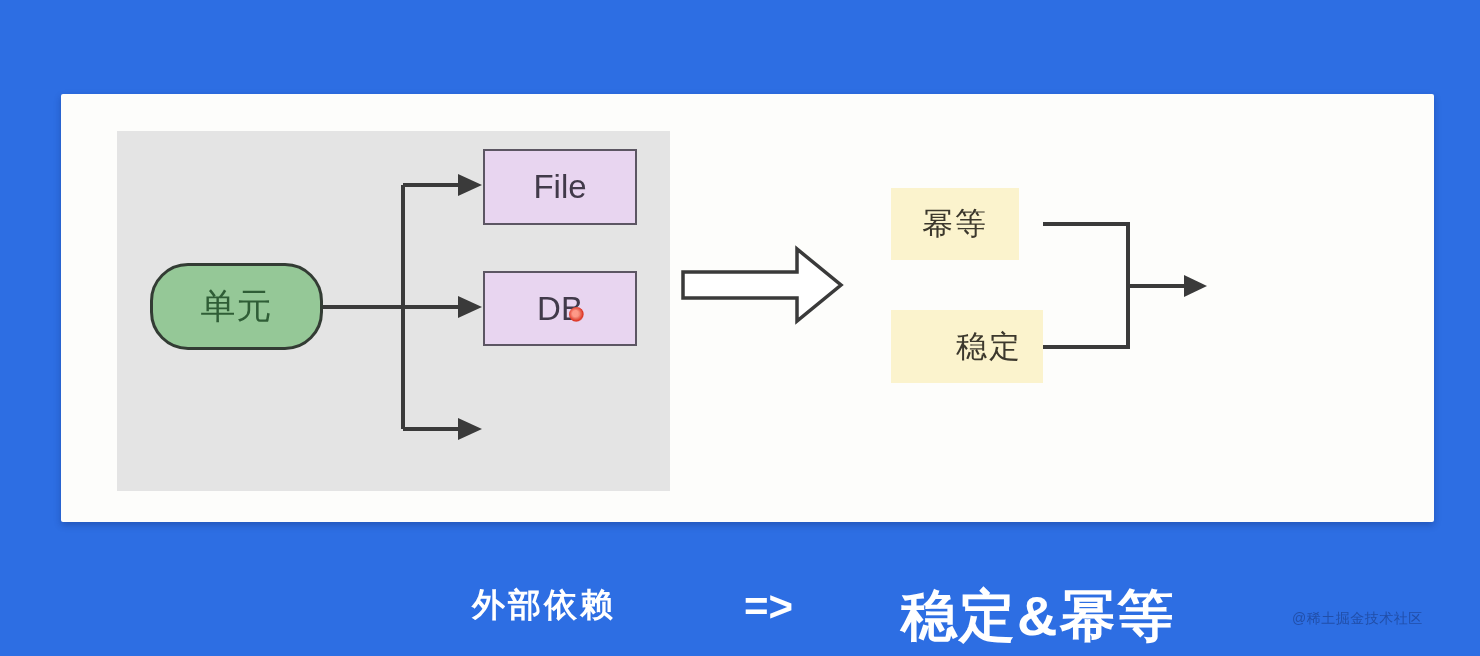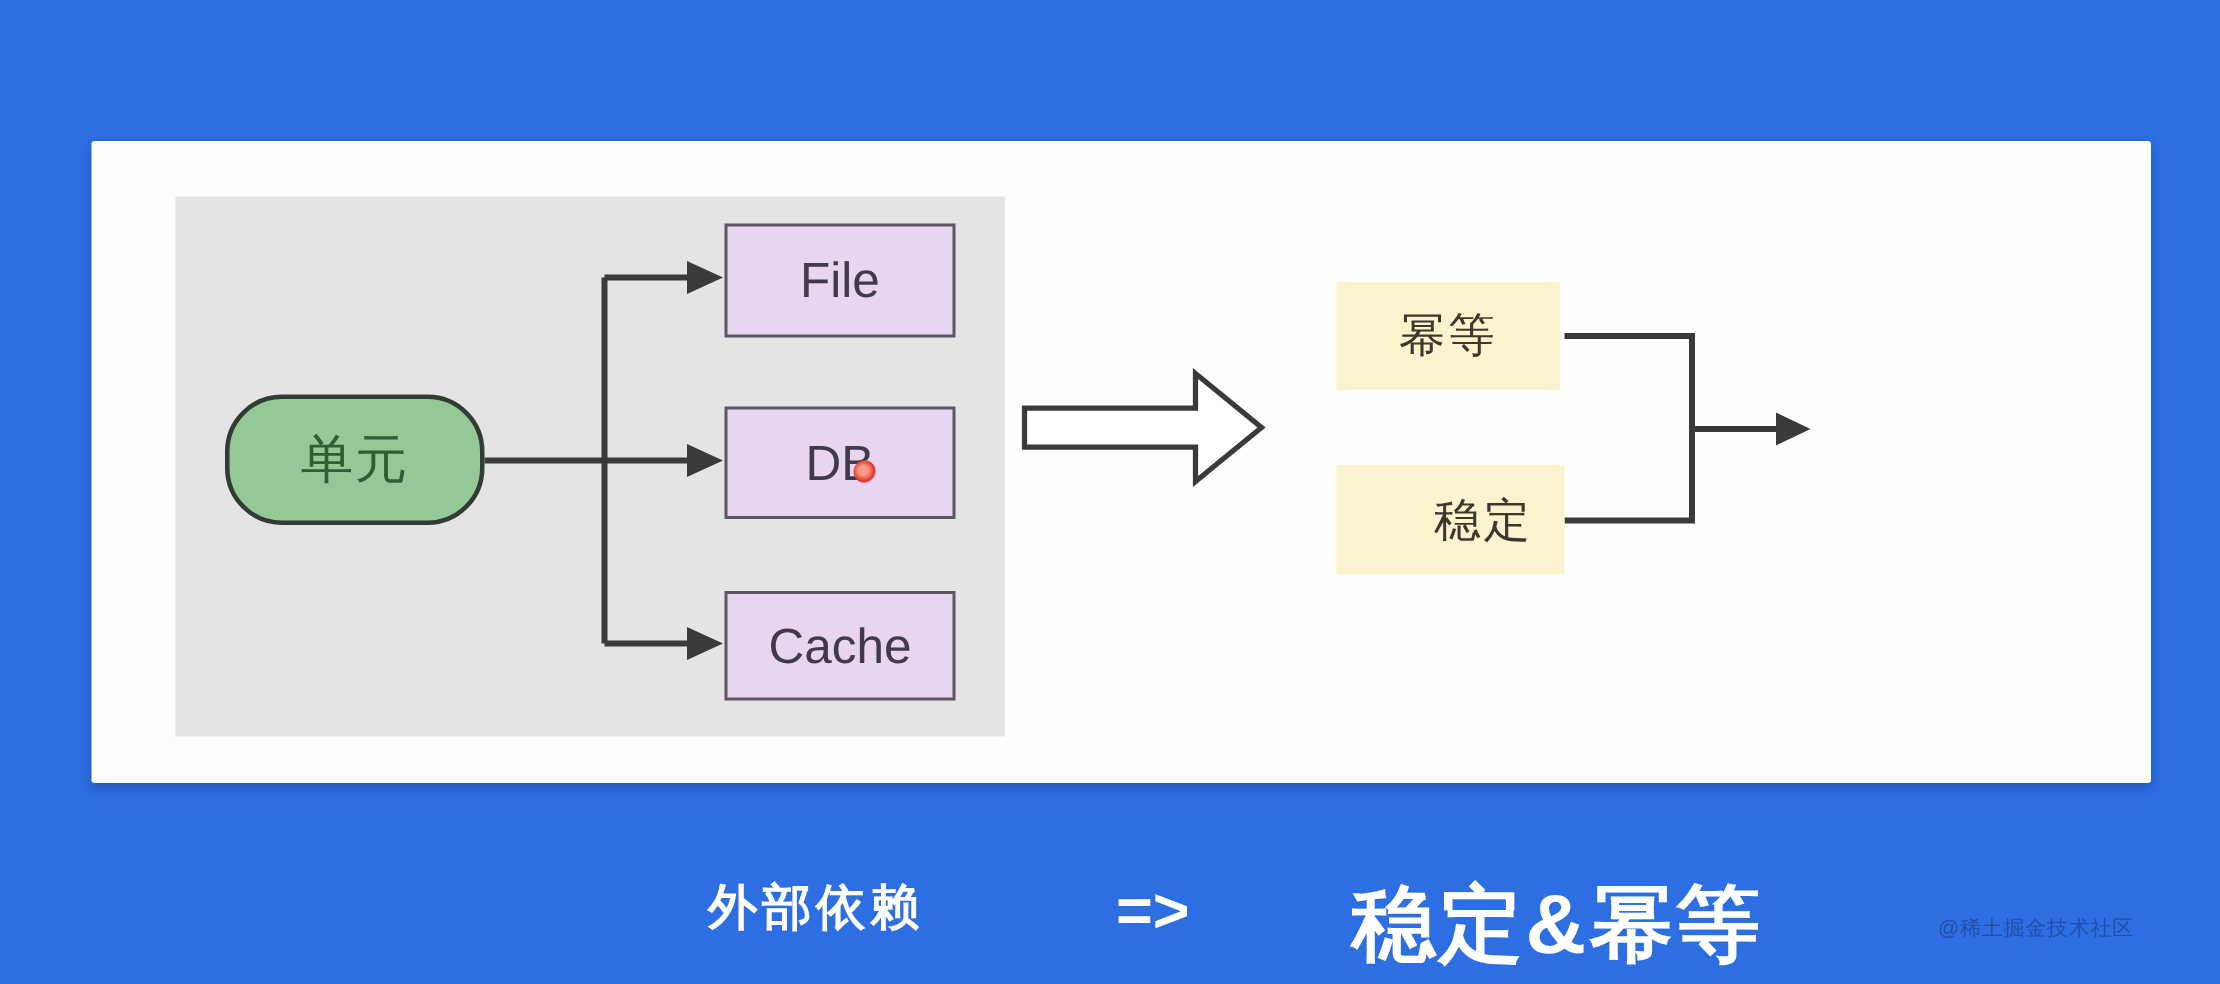--- a/index.html
+++ b/index.html
@@ -30,21 +30,21 @@
   .pill-mock{left:1209px;top:239px;width:178px;height:87px;}
 
   .dep{background:var(--c-purple);border:2.5px solid var(--c-purple-border);
        color:var(--c-purple-text);font-size:33px;font-weight:500;justify-content:center;}
   .dep-file {left:483px;top:149px;width:154px;height:76px;}
   .dep-db   {left:483px;top:271px;width:154px;height:75px;}
   .dep-cache{left:483px;top:394px;width:154px;height:73px;}
 
   .tag{background:var(--c-yellow);color:var(--c-yellow-text);
        font-size:31px;font-weight:500;letter-spacing:2px;}
-  .tag-idem  {left:891px;top:188px;width:149px;height:72px;}
+  .tag-idem  {left:891px;top:188px;width:128px;height:72px;}
   .tag-stable{left:891px;top:310px;width:152px;height:73px;padding-left:44px;}
 
   .connectors{position:absolute;inset:0;width:1480px;height:656px;pointer-events:none;}
 
   .laser{position:absolute;left:569px;top:307px;width:15px;height:15px;border-radius:50%;
          background:radial-gradient(circle at 45% 45%, rgba(255,150,130,.95) 0 28%, #dc3424 62%, rgba(220,52,36,0) 75%);}
 
   .caption{position:absolute;left:0;top:579px;width:1480px;height:60px;
            color:var(--c-caption);font-weight:bold;}
   .caption span{position:absolute;white-space:nowrap;}
@@ -94,23 +94,20 @@
   </div>
 
   <div class="node dep dep-file">
     <span>File</span>
   </div>
 
   <div class="node dep dep-db">
     <span>DB</span>
   </div>
 
-  <div class="node dep dep-cache">
-    <span>Cache</span>
-  </div>
 
   <div class="laser"></div>
 
   <div class="node tag tag-idem">
     <span>幂等</span>
   </div>
 
   <div class="node tag tag-stable">
     <span>稳定</span>
   </div>

